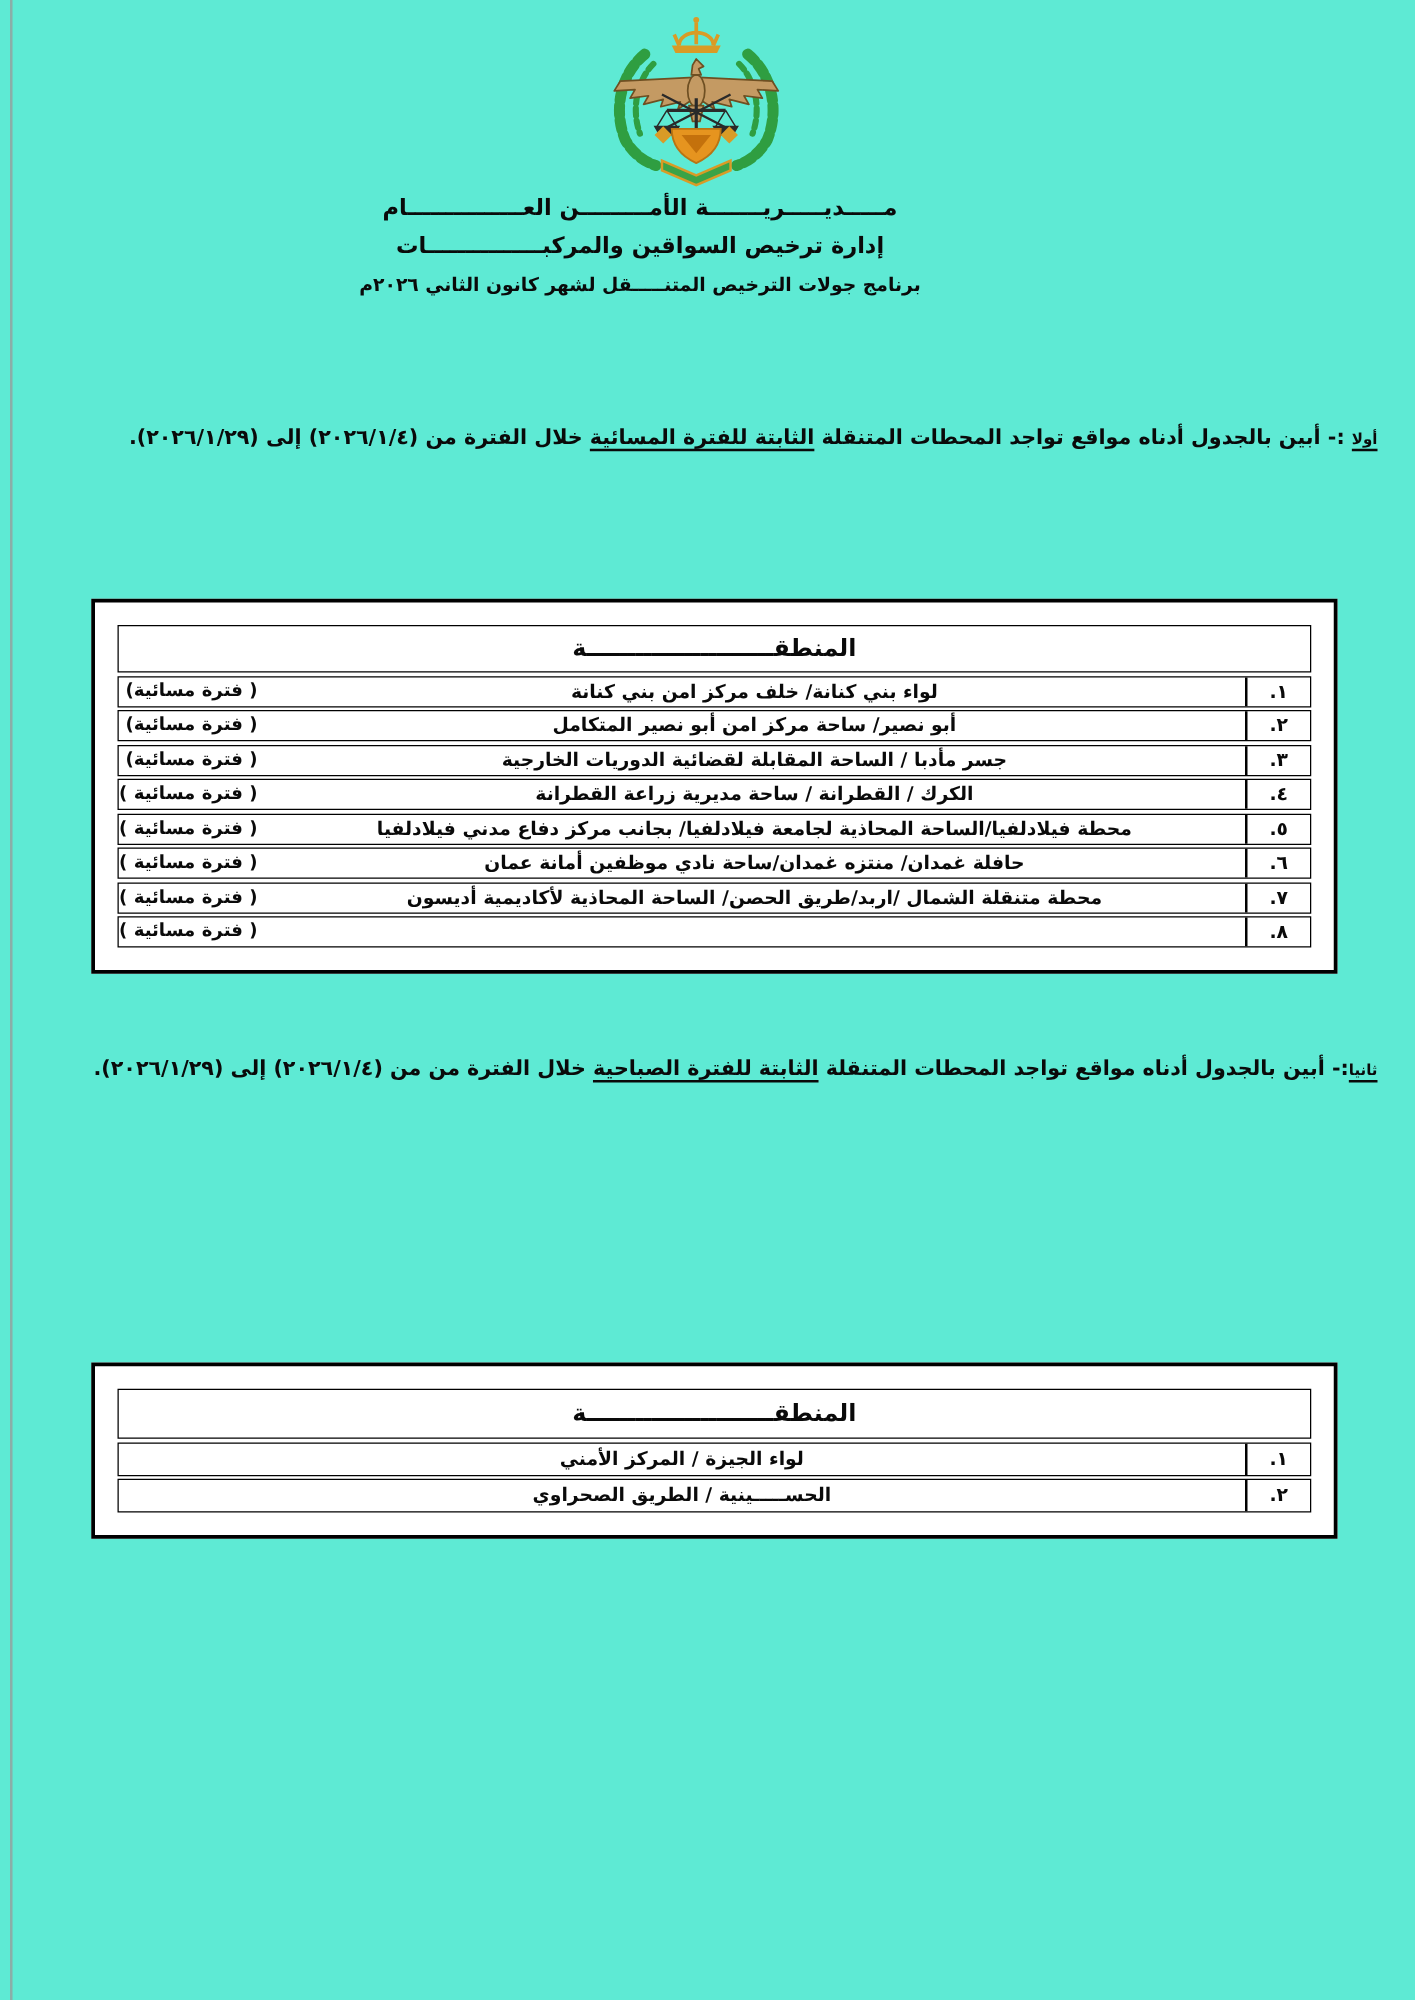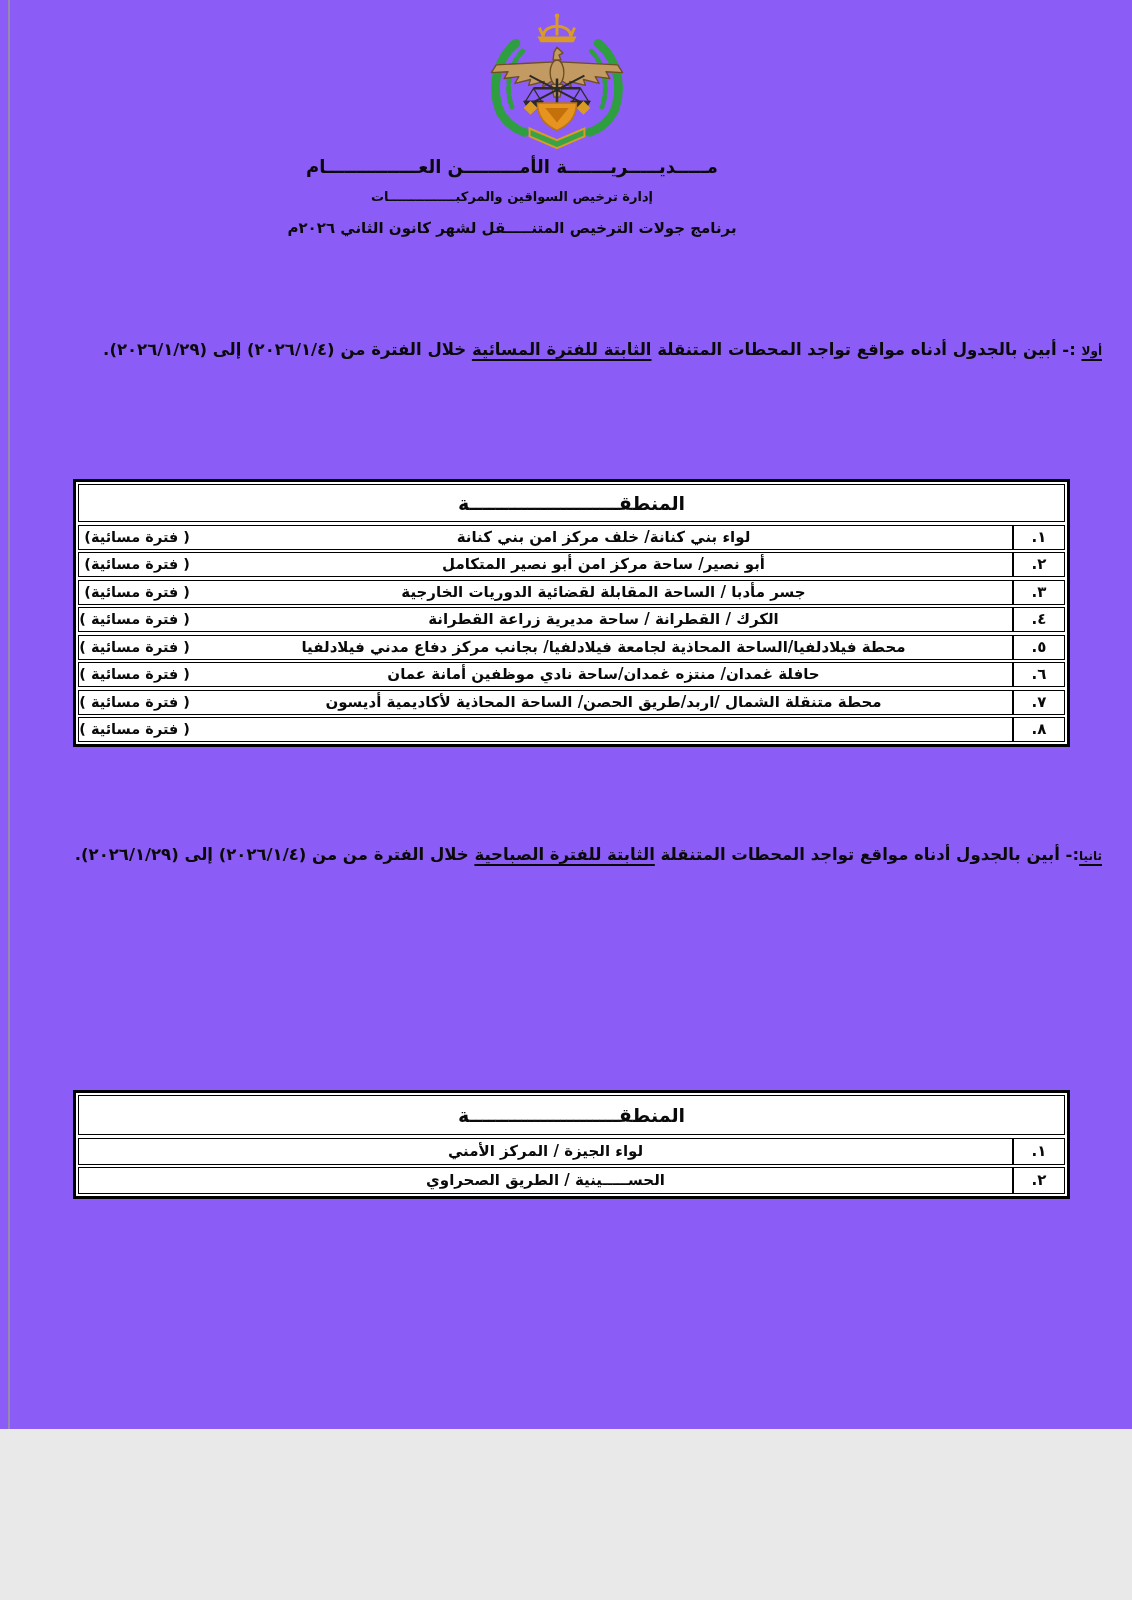--- a/index.html
+++ b/index.html
@@ -1,53 +1,53 @@
 <!DOCTYPE html>
 <html lang="ar" dir="rtl"><head>
 <meta charset="utf-8">
 <style>
   html,body{margin:0;padding:0;background:#e9e9e9;}
   .page{
     position:relative;
-    width:1132px;height:1429px;
+    width:1132px;height:1600px;
     margin:0 auto;
-    background:#8b5cf6;
+    background:#5eead4;
     overflow:hidden;
     font-family:"DejaVu Sans", sans-serif;
     color:#0a0a0a;
     direction:rtl;
   }
   .scan-edge{
     position:absolute;left:8px;top:0;width:2px;height:1600px;
     background:#9a9a9a;opacity:.75;
   }
   
   .emblem{position:absolute;left:478px;top:10px;width:158px;height:142px;}
   
   .hdr{
     position:absolute;top:152px;left:252px;width:520px;
     text-align:center;font-weight:700;direction:rtl;
   }
   .hdr-line1{font-size:18px;line-height:30px;letter-spacing:.3px;}
-  .hdr-line2{font-size:13px;line-height:30px;}
+  .hdr-line2{font-size:18px;line-height:30px;}
   .hdr-line3{font-size:15px;line-height:32px;}
   
   .para{
     position:absolute;right:30px;width:1075px;
     direction:rtl;text-align:right;white-space:nowrap;
     font-size:16.5px;font-weight:700;line-height:34px;
   }
   .para .term{font-size:12px;}
   .u{text-decoration:underline;text-underline-offset:4px;text-decoration-thickness:1.5px;}
   #para1{top:333px;}
   #para2{top:838px;}
   
   .tbl{
     position:absolute;left:73px;width:997px;
-    border:3.5px solid #000;padding:2px;
+    border:3.5px solid #000;padding:18px;
     box-sizing:border-box;background:#fff;direction:ltr;
   }
   #tbl1{top:479px;}
   #tbl2{top:1090px;}
   .t-head{
     border:1.5px solid #000;
     text-align:center;font-weight:700;font-size:19px;
     direction:rtl;
   }
   #tbl1 .t-head{height:36px;line-height:36px;}

